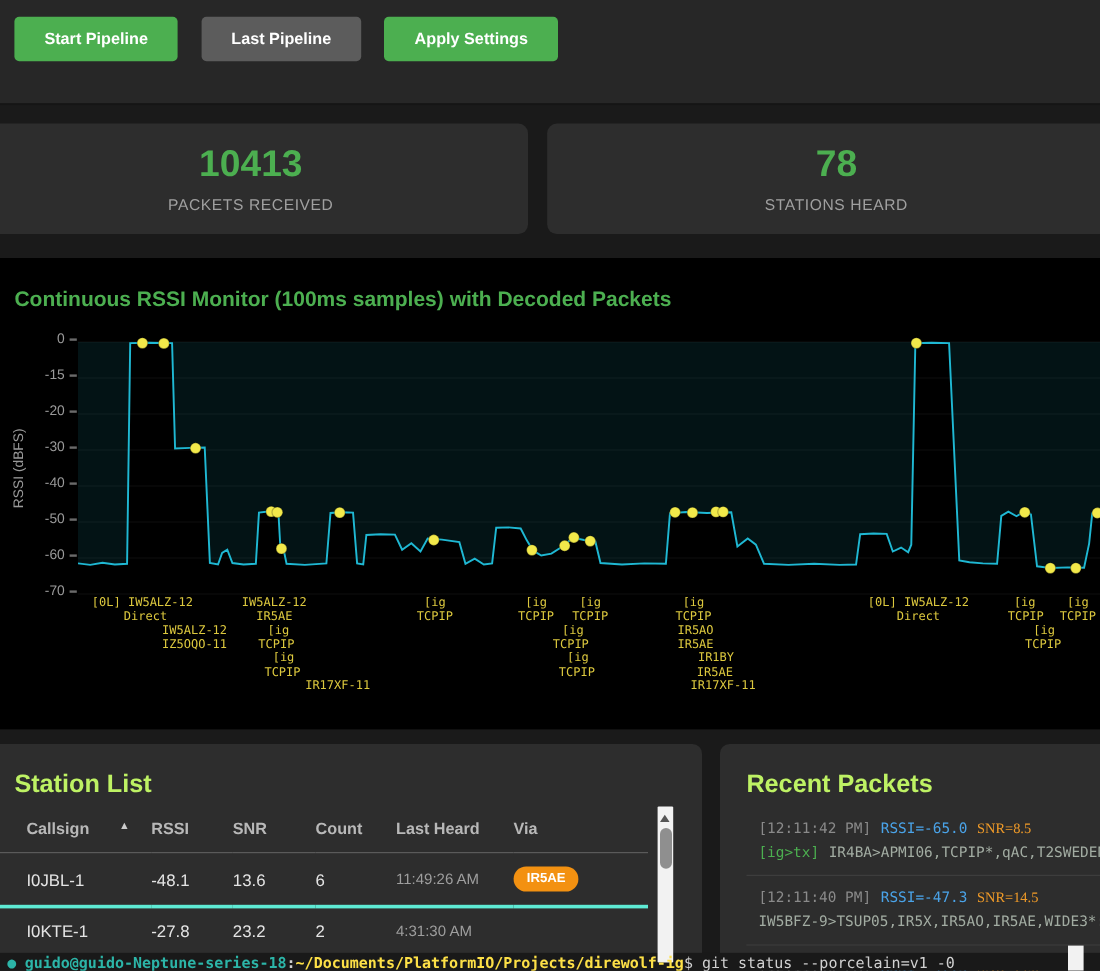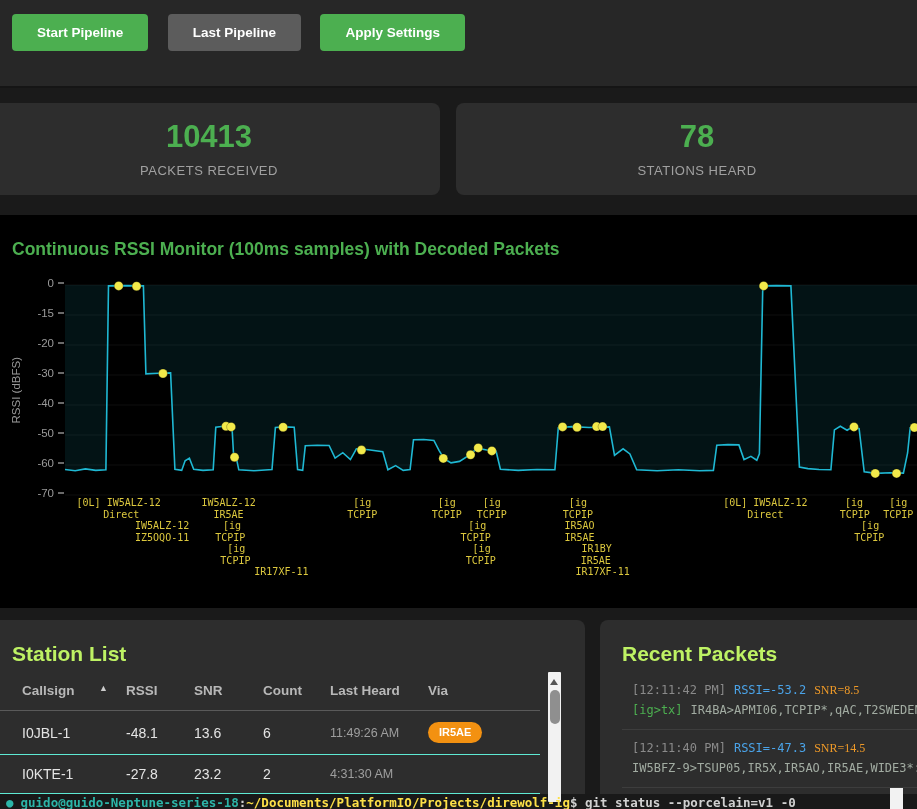--- a/index.html
+++ b/index.html
@@ -48,21 +48,21 @@
   .card.packets { left:600px; width:350px; height:230px; }
   .card-title { color:#bef264; font-size:21px; font-weight:bold; }
   .station .card-title { position:absolute; left:34px; top:22px; }
   .packets .card-title { position:absolute; left:22px; top:22px; }
   table { border-collapse:collapse; position:absolute; left:22px; top:55px; width:540px;
           font-size:14px; table-layout:fixed; }
   th, td { text-align:left; font-weight:normal; }
   thead th { color:#b8b8b8; font-size:13.5px; font-weight:bold; padding:8px 0 12px 0;
              border-bottom:1px solid #5a5a5a; }
   th .sort-arrow { float:right; margin-right:18px; font-size:9px; color:#cccccc; }
-  tbody td { padding:11px 0; border-bottom:1px solid #5eead4; color:#e4e4e4; }
+  tbody td { padding:11px 0; border-bottom:3px solid #5eead4; color:#e4e4e4; }
   td.heard { color:#9e9e9e; font-size:12.5px; }
   .badge { display:inline-block; background:#f39111; color:#ffffff; font-size:11px; font-weight:bold;
            padding:4px 11px 5px; border-radius:11px; }
   td.c-callsign { padding-left:22px; }
   th.c-callsign { padding-left:22px; }
   
   .sb-track { position:absolute; left:570px; top:52px; width:13px; height:130px;
               background:#f2f2f2; z-index:5; border-radius:1px; }
   .sb-up { position:absolute; left:2px; top:7px; width:0; height:0;
            border-left:4.5px solid transparent; border-right:4.5px solid transparent;
@@ -81,21 +81,21 @@
   .pkt-tag  { color:#4caf50; margin-right:8px; }
   .pkt-div { border:none; border-top:1px solid #3d3d3d; margin:0 0 0 22px; width:320px; }
   
   .term-bg { position:absolute; left:0; top:794px; width:100%; height:15px; background:#191919; z-index:4; }
   .term-text { position:absolute; left:6px; top:795px; z-index:6; white-space:nowrap;
                font-family:"DejaVu Sans Mono", monospace; font-size:12.5px; font-weight:bold; }
   .t-bullet { color:#2cb5a8; margin-right:7px; }
   .t-user { color:#2cb5a8; }
   .t-colon { color:#d0d0d0; }
   .t-path { color:#fde047; }
-  .t-cmd { color:#d0d0d0; font-weight:bold; }
+  .t-cmd { color:#d0d0d0; font-weight:normal; }
   .sb-fragment { position:absolute; left:890px; top:788px; width:13px; height:21px;
                  background:#f2f2f2; z-index:7; }
 </style>
 </head>
 <body>
 
 <header class="toolbar">
   <button class="btn green">Start Pipeline</button>
   <button class="btn gray">Last Pipeline</button>
   <button class="btn green">Apply Settings</button>
@@ -271,21 +271,21 @@
     <div class="sb-track">
       <div class="sb-up"></div>
       <div class="sb-thumb"></div>
     </div>
   </div>
 
   <div class="card packets">
     <h2 class="card-title">Recent Packets</h2>
     <div class="pkt-list">
         <div class="pkt-entry">
-          <div class="pkt-l1"><span class="pkt-time">[12:11:42 PM]</span><span class="pkt-rssi">RSSI=-53.2</span><span class="pkt-snr">SNR=8.5</span></div>
+          <div class="pkt-l1"><span class="pkt-time">[12:11:42 PM]</span><span class="pkt-rssi">RSSI=-65.0</span><span class="pkt-snr">SNR=8.5</span></div>
           <div class="pkt-l2"><span class="pkt-tag">[ig&gt;tx]</span><span>IR4BA&gt;APMI06,TCPIP*,qAC,T2SWEDEN</span></div>
         </div>
         <hr class="pkt-div">
         <div class="pkt-entry">
           <div class="pkt-l1"><span class="pkt-time">[12:11:40 PM]</span><span class="pkt-rssi">RSSI=-47.3</span><span class="pkt-snr">SNR=14.5</span></div>
           <div class="pkt-l2"><span>IW5BFZ-9&gt;TSUP05,IR5X,IR5AO,IR5AE,WIDE3*:</span></div>
         </div>
         <hr class="pkt-div">
         <div class="pkt-entry">
           <div class="pkt-l1"><span class="pkt-time">[12:11:40 PM]</span><span class="pkt-rssi">RSSI=-47.3</span><span class="pkt-snr">SNR=14.6</span></div>

